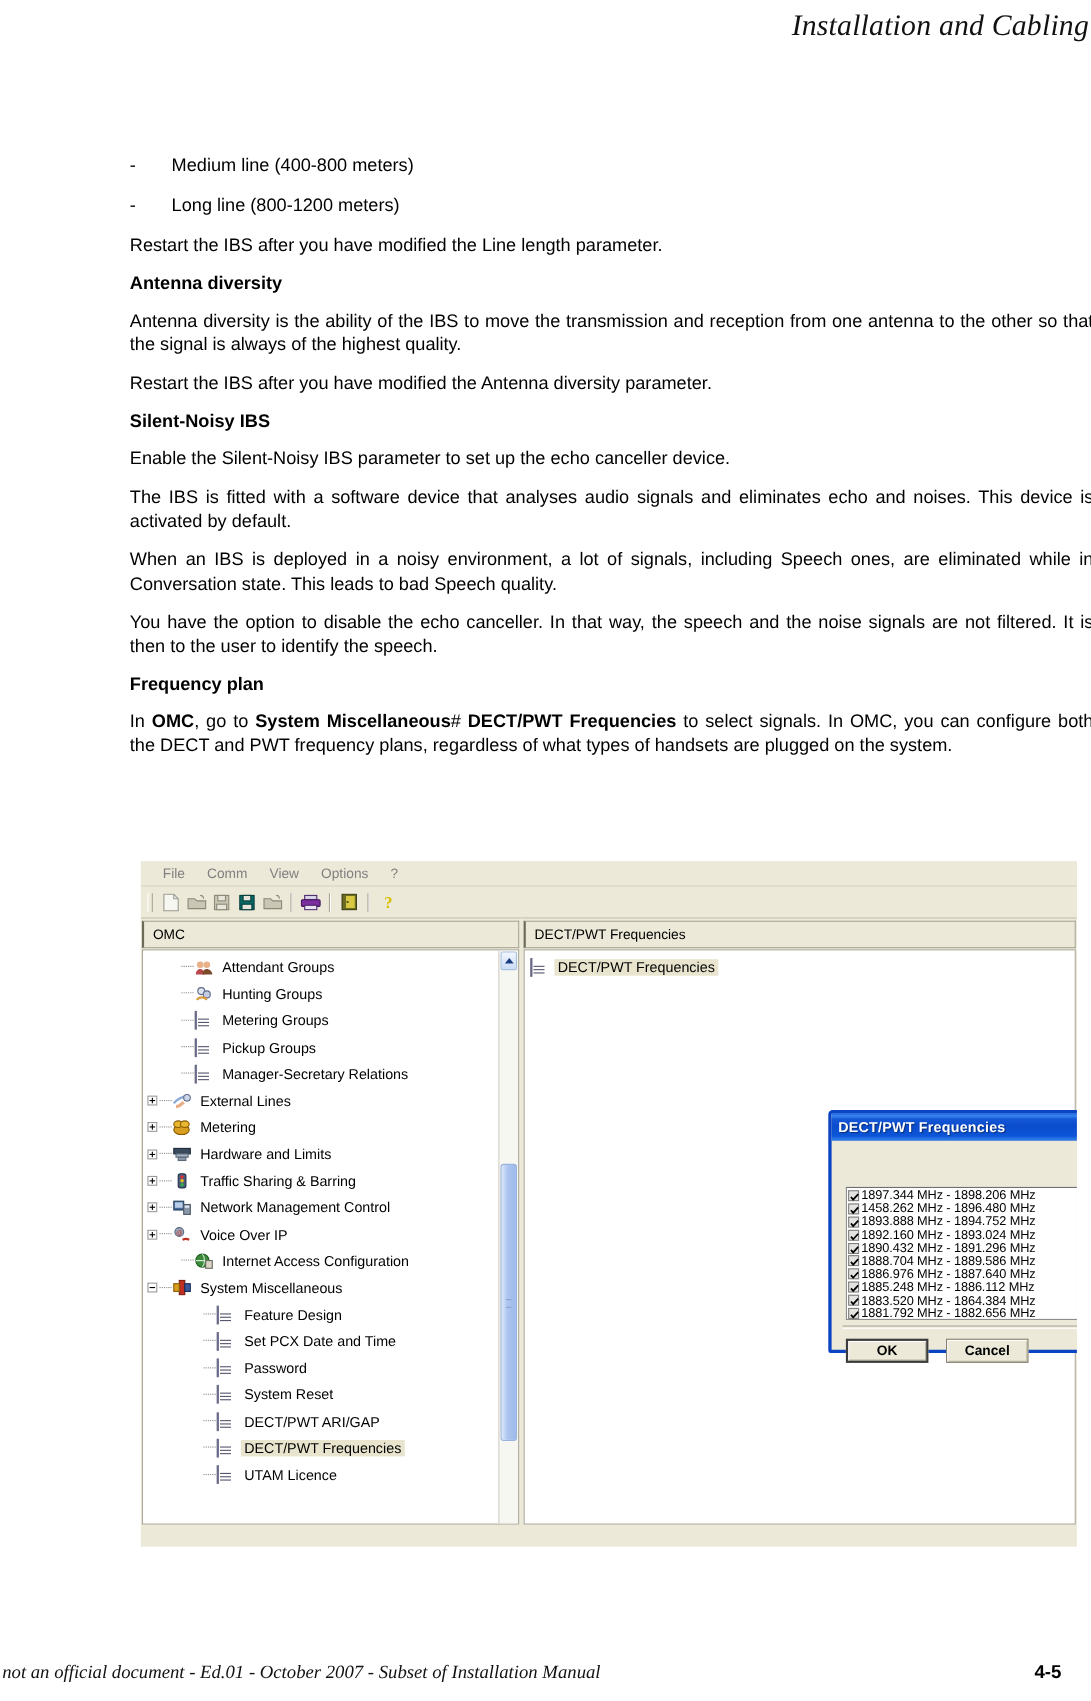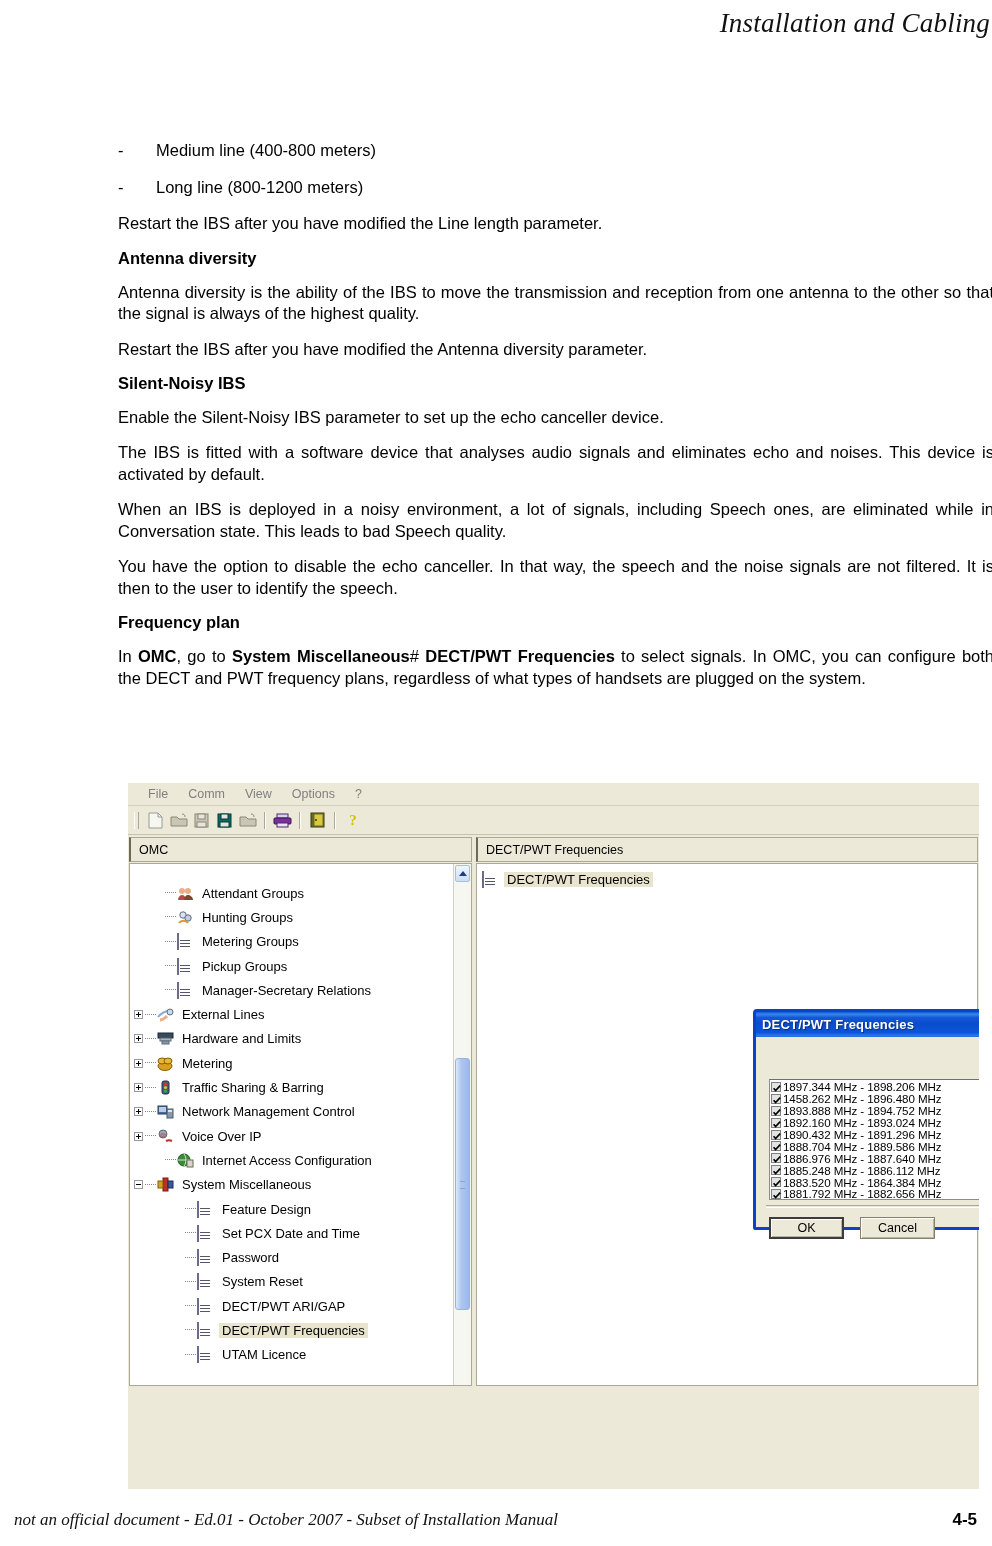--- a/index.html
+++ b/index.html
@@ -65,21 +65,21 @@
     margin: 0 0 14px 0;
   }
   .b { font-weight: bold; }
 
   
   #omc-screenshot {
     position: absolute;
     left: 128px;
     top: 783px;
     width: 851px;
-    height: 706px;
+    height: 623px;
     background: #ece9d8;
     overflow: hidden;
     font-size: 11.5px;
   }
 
   
   #menu-bar {
     height: 22px;
     background: #ece9d8;
     display: flex;
@@ -155,21 +155,21 @@
     border: 1px solid #aca899;
     margin: 0 1px 2px 1px;
     display: flex;
     overflow: hidden;
     position: relative;
   }
 
   
   #tree {
     flex: 1;
-    padding-top: 17px;
+    padding-top: 3px;
     overflow: hidden;
     position: relative;
   }
   .tree-row {
     display: flex;
     align-items: center;
     height: 24.3px;
     padding-left: 4px;
     white-space: nowrap;
     font-size: 13px;
@@ -382,30 +382,31 @@
     height: 22px;
     background: #ece9d8;
     border: 1px solid #7b7ب66;
     border: 1px solid #85816f;
     font-size: 12.5px;
     display: flex;
     align-items: center;
     justify-content: center;
     box-sizing: border-box;
     box-shadow: inset 1px 1px 0 #ffffff, inset -1px -1px 0 #b8b4a2;
+    font-weight: bold;
   }
   .dlg-btn.default {
     border: 2px solid #3c3c3c;
     box-shadow: inset 1px 1px 0 #ffffff, inset -1px -1px 0 #b8b4a2;
   }
 
   
   #page-footer {
     position: absolute;
-    left: 12px;
+    left: 0;
     bottom: 16px;
     width: 971px;
     display: flex;
     align-items: flex-end;
     padding: 0 6px 0 2px;
     box-sizing: border-box;
     font-family: "Liberation Serif", serif;
     font-style: italic;
   }
   #footer-note {
@@ -591,35 +592,35 @@
                   <path d="M1 10c3-4 8-6 13-7" fill="none" stroke="#8aa8d8" stroke-width="2"></path>
                   <path d="M3 13c3 0 5-2 7-4" fill="none" stroke="#e8b088" stroke-width="3"></path>
                   <circle cx="13" cy="5" r="3" fill="#cfd8ea" stroke="#5d6a8a"></circle>
                 </svg></span>
               <span class="tree-label">External Lines</span>
             </div>
             <div class="tree-row">
               <span class="tw-expander plus"></span>
               <span class="tw-dots"></span>
               <span class="tree-icon"><svg width="17" height="15" viewBox="0 0 17 15">
+                  <ellipse cx="8" cy="10" rx="7" ry="4.5" fill="#d8a020" stroke="#8a5a00"></ellipse>
+                  <ellipse cx="5" cy="5" rx="4" ry="3" fill="#e8b830" stroke="#8a5a00"></ellipse>
+                  <ellipse cx="11" cy="5" rx="4" ry="3" fill="#e8b830" stroke="#8a5a00"></ellipse>
+                </svg></span>
+              <span class="tree-label">Metering</span>
+            </div>
+            <div class="tree-row">
+              <span class="tw-expander plus"></span>
+              <span class="tw-dots"></span>
+              <span class="tree-icon"><svg width="17" height="15" viewBox="0 0 17 15">
                   <rect x="1" y="2" width="15" height="5" fill="#3a4a5a" stroke="#1a2a3a"></rect>
                   <rect x="3" y="7" width="11" height="3" fill="#aab4c0" stroke="#5a6a7a"></rect>
                   <rect x="5" y="10" width="7" height="3" fill="#8a98a8" stroke="#5a6a7a"></rect>
                 </svg></span>
               <span class="tree-label">Hardware and Limits</span>
-            </div>
-            <div class="tree-row">
-              <span class="tw-expander plus"></span>
-              <span class="tw-dots"></span>
-              <span class="tree-icon"><svg width="17" height="15" viewBox="0 0 17 15">
-                  <ellipse cx="8" cy="10" rx="7" ry="4.5" fill="#d8a020" stroke="#8a5a00"></ellipse>
-                  <ellipse cx="5" cy="5" rx="4" ry="3" fill="#e8b830" stroke="#8a5a00"></ellipse>
-                  <ellipse cx="11" cy="5" rx="4" ry="3" fill="#e8b830" stroke="#8a5a00"></ellipse>
-                </svg></span>
-              <span class="tree-label">Metering</span>
             </div>
             <div class="tree-row">
               <span class="tw-expander plus"></span>
               <span class="tw-dots"></span>
               <span class="tree-icon"><svg width="17" height="15" viewBox="0 0 17 15">
                   <rect x="5" y="1" width="7" height="13" rx="2" fill="#4a5a7a" stroke="#22324a"></rect>
                   <circle cx="8.5" cy="4" r="1.6" fill="#e03030"></circle>
                   <circle cx="8.5" cy="7.5" r="1.6" fill="#e8c020"></circle>
                   <circle cx="8.5" cy="11" r="1.6" fill="#30b040"></circle>
                 </svg></span>

